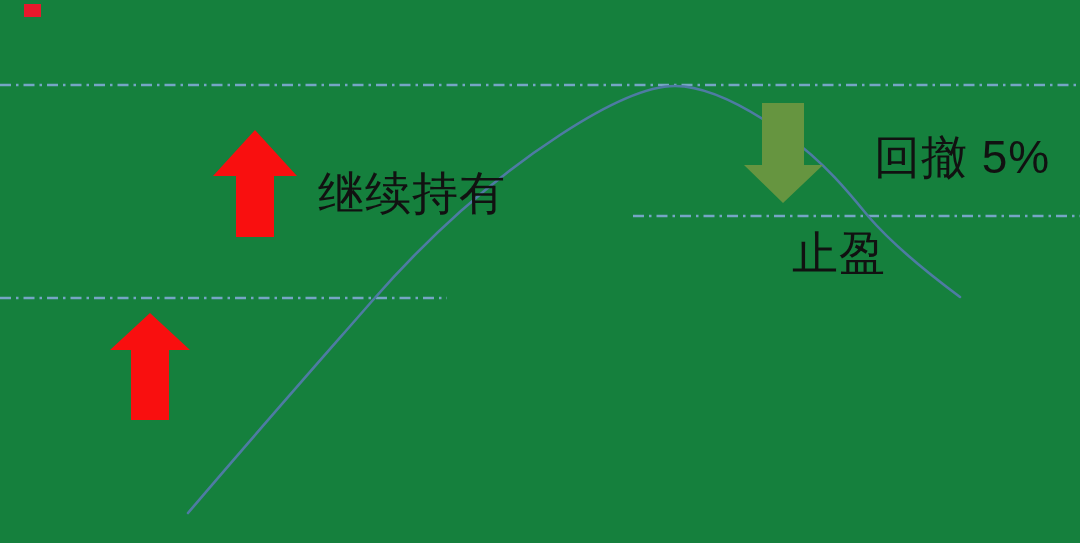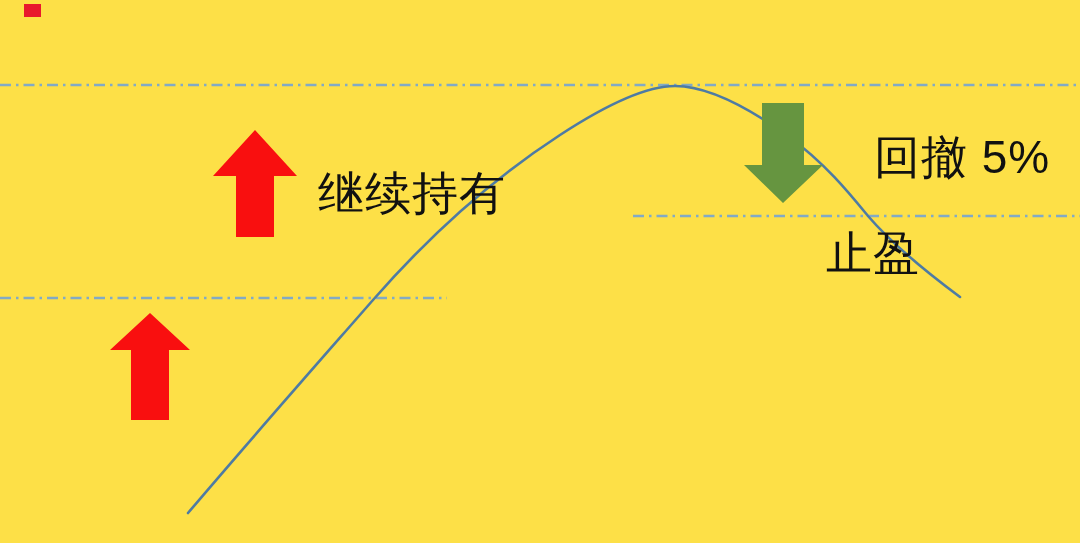--- a/index.html
+++ b/index.html
@@ -1,35 +1,35 @@
 <!DOCTYPE html>
 <html><head>
 <meta charset="utf-8">
 <style>
   html,body{margin:0;padding:0;background:#fff;}
   .stage{
     position:relative;
     width:1080px;height:543px;
-    background:#fde047;
+    background:#15803d;
     overflow:hidden;
     font-family:"Liberation Sans","DejaVu Sans",sans-serif;
   }
   .scene{position:absolute;left:0;top:0;width:1080px;height:543px;}
   .label{
     position:absolute;
     color:#111111;
     font-size:46px;
     line-height:1.1;
     white-space:nowrap;
     letter-spacing:1px;
   }
   .label-hold       {left:318px; top:168px;}
   .label-profit     {left:202px; top:354px;}
   .label-drawdown   {left:874px; top:132px;}
-  .label-takeprofit {left:826px; top:228px;}
+  .label-takeprofit {left:792px; top:228px;}
 </style>
 </head>
 <body>
 
 <div class="stage">
 
   <svg class="scene" viewBox="0 0 1080 543" xmlns="http://www.w3.org/2000/svg">
 
     <rect x="24" y="4" width="17" height="13" fill="#e8192c"></rect>
 

